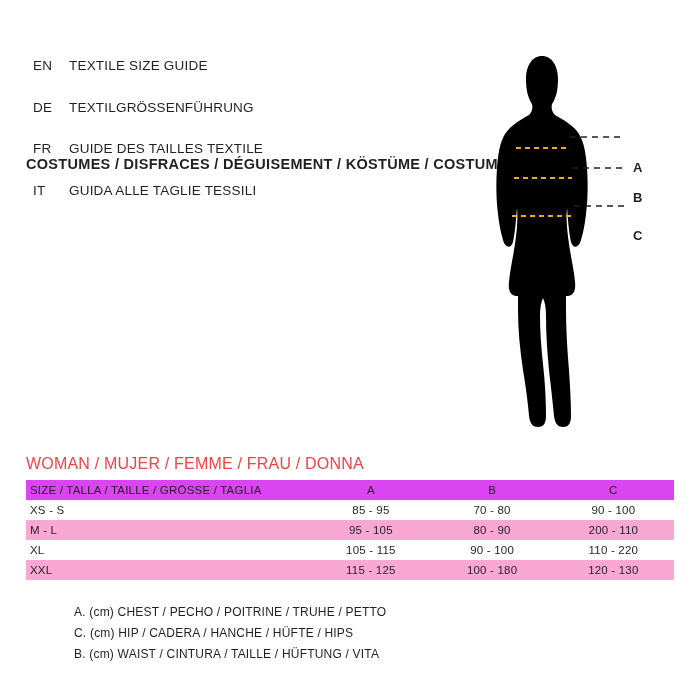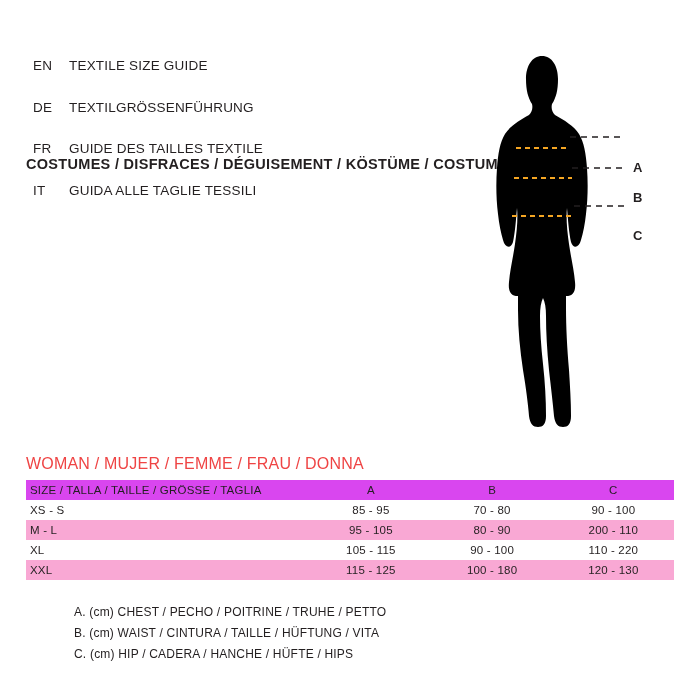--- a/index.html
+++ b/index.html
@@ -262,17 +262,17 @@
           <td class="col-a">115 - 125</td>
           <td class="col-b">100 - 180</td>
           <td class="col-c">120 - 130</td>
         </tr>
       </tbody>
     </table>
   </div>
 
   <div class="legend">
     <div>A. (cm) CHEST / PECHO / POITRINE / TRUHE / PETTO</div>
+    <div>C. (cm) HIP / CADERA / HANCHE / HÜFTE / HIPS</div>
     <div>B. (cm) WAIST / CINTURA / TAILLE / HÜFTUNG / VITA</div>
-    <div>C. (cm) HIP / CADERA / HANCHE / HÜFTE / HIPS</div>
   </div>
 
 </div>
 
 </body></html>

